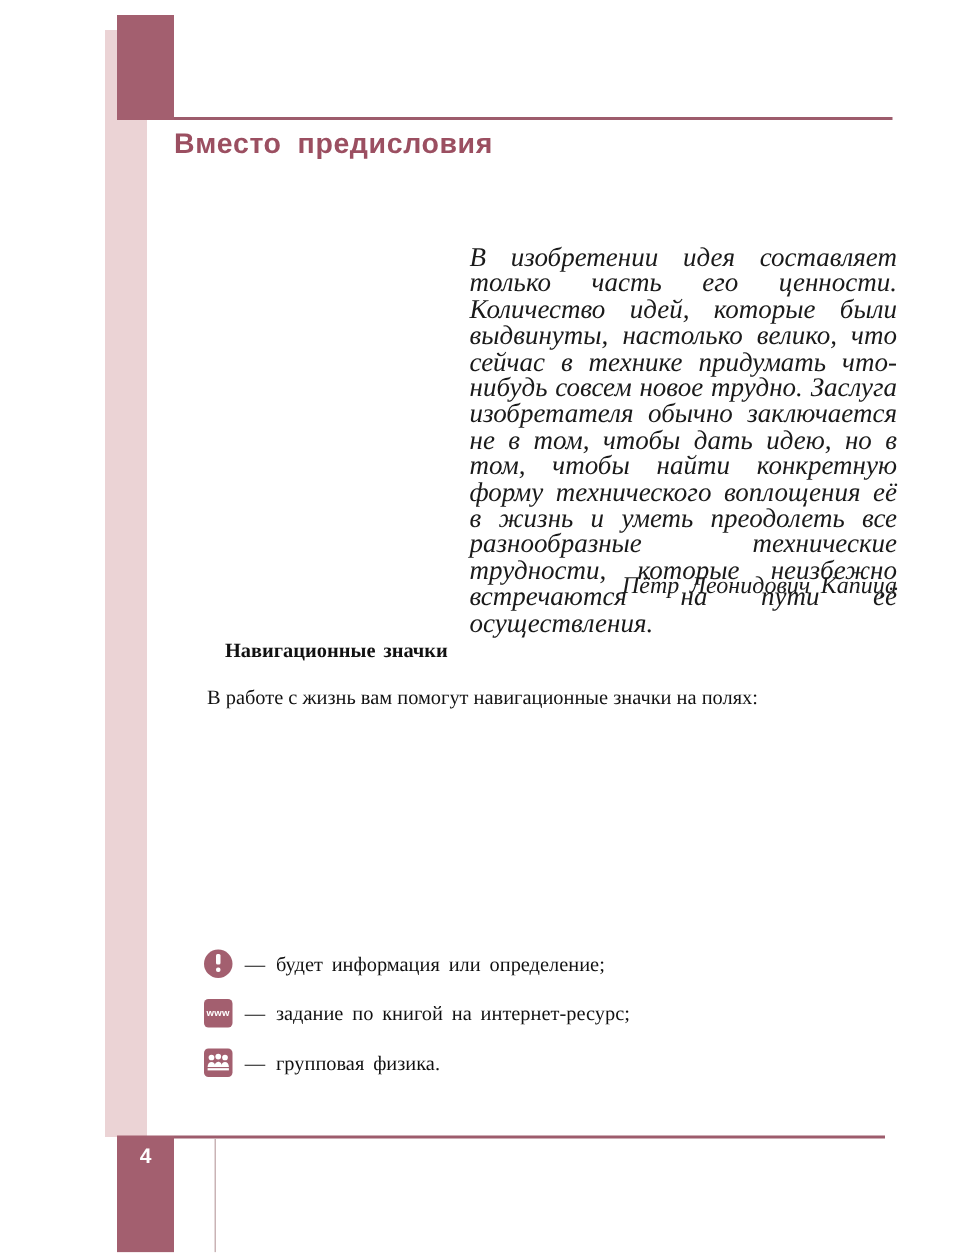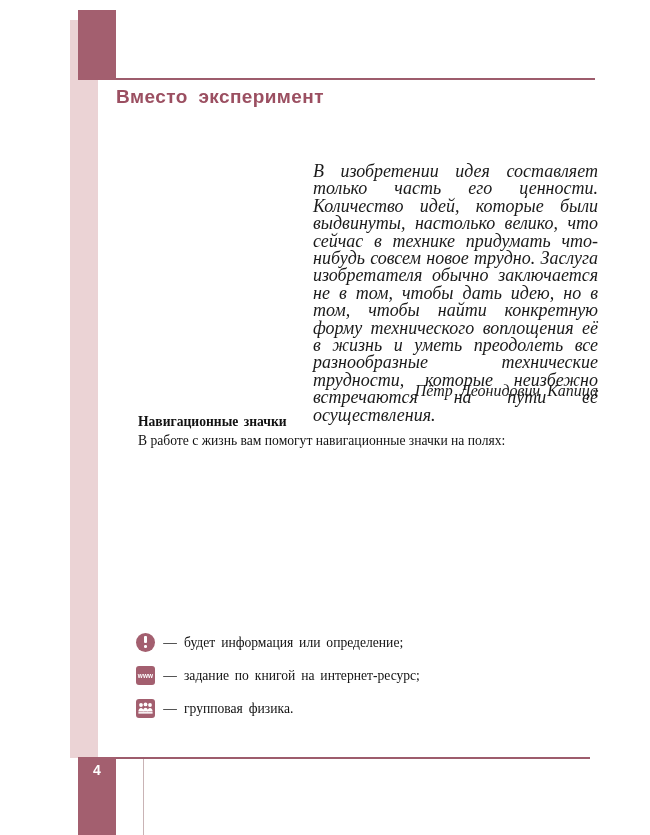--- a/index.html
+++ b/index.html
@@ -131,21 +131,21 @@
     text-indent: 22px;
     color: #111111;
     margin: 0;
   }
   .subhead {
     font-size: 13.6px;
     line-height: 19.4px;
     font-weight: bold;
     text-indent: 22px;
     color: #111111;
-    margin: 0;
+    margin: 12px;
     word-spacing: 2px;
   }
 
   
   .legend {
     position: absolute;
     left: 136px;
     top: 626px;
     width: 460px;
   }
@@ -230,21 +230,21 @@
 </style>
 </head>
 <body>
 
 <div id="page">
 
   <div class="strip-pink"></div>
   <div class="block-top"></div>
   <div class="rule-top"></div>
 
-  <div class="title">Вместо  эксперимент</div>
+  <div class="title">Вместо  предисловия</div>
 
   <div class="epigraph">В изобретении идея составляет толь­ко часть его ценности. Количество идей, которые были выдвинуты, на­столько велико, что сейчас в техни­ке придумать что-нибудь совсем но­вое трудно. Заслуга изобретателя обычно заключается не в том, чтобы дать идею, но в том, чтобы найти конкретную форму технического во­площения её в жизнь и уметь преодо­леть все разнообразные технические трудности, которые неизбежно встре­чаются на пути её осуществления.</div>
   <div class="epigraph-author">Пётр Леонидович Капица</div>
 
   <div class="body-block">
     <p class="subhead">Навигационные значки</p>
     <p class="para">В работе с жизнь вам помогут навигационные значки на по­лях:</p>
   </div>
 
   <div class="legend">

